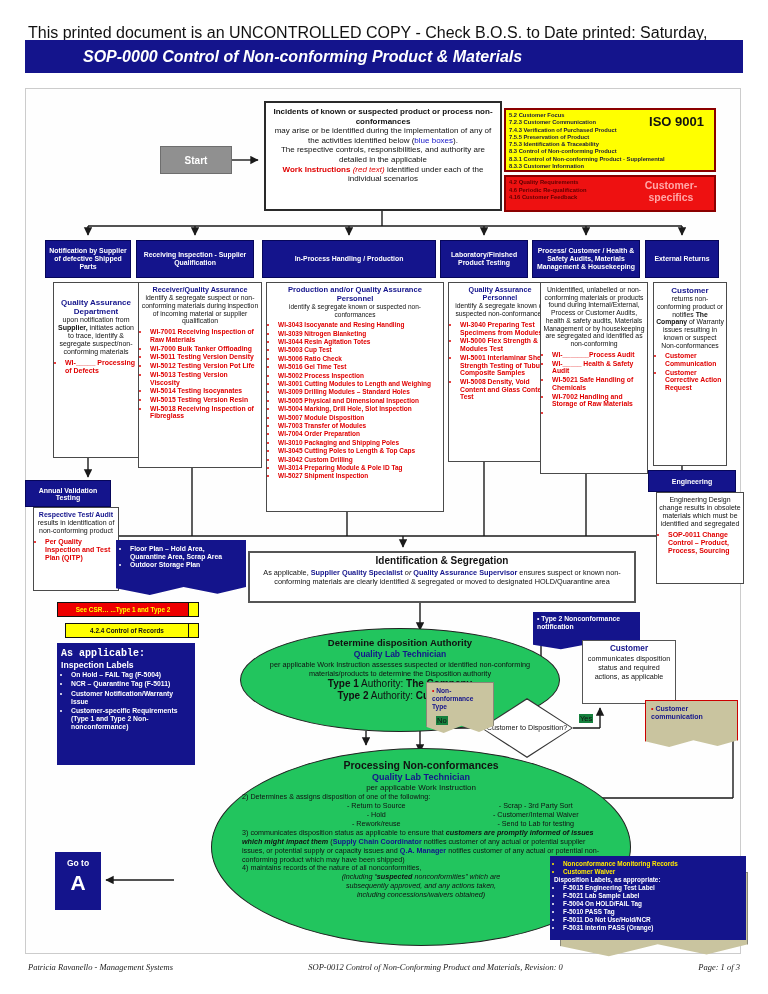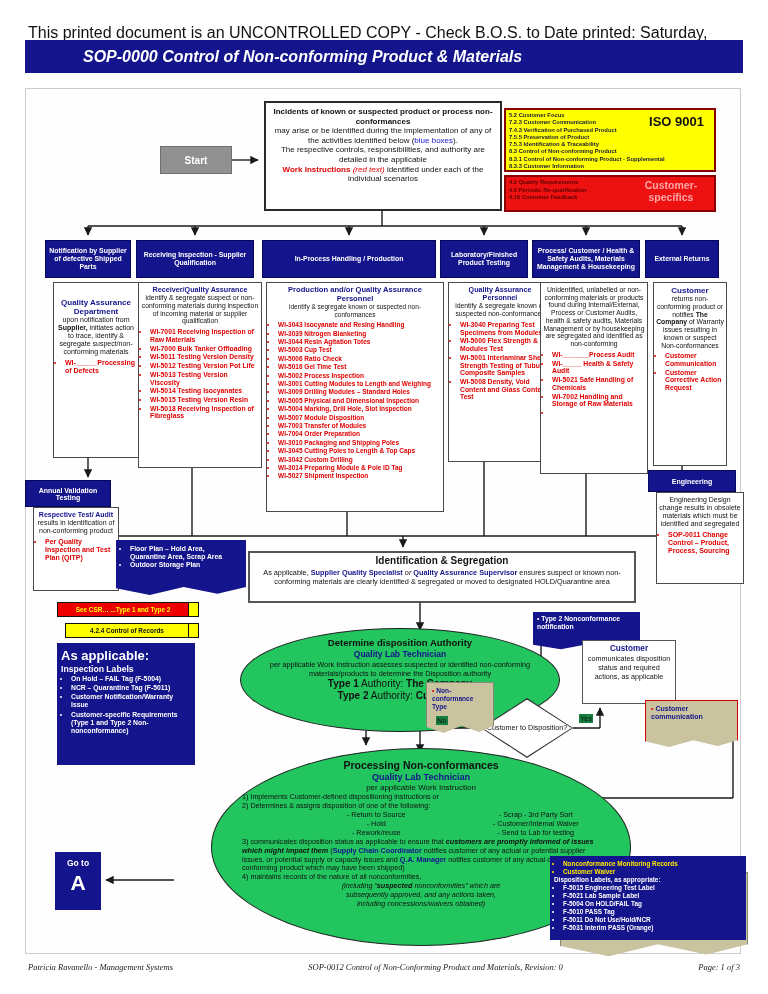--- a/index.html
+++ b/index.html
@@ -58,21 +58,21 @@
   .isg .t{font-size:10px;font-weight:bold;}
   .navy-b{color:#14148c;font-weight:bold;}
   
   .strip{z-index:2;display:flex;border:1px solid #111;font-size:6.4px;font-weight:bold;}
   .strip .main{flex:1;display:flex;align-items:center;justify-content:center;}
   .strip .cap{width:9px;border-left:1.5px solid #111;}
   .csr{background:#ee0000;color:#ffff00;}
   .rec{background:#ffff00;color:#111;}
   
   .insp{left:57px;top:643px;width:138px;height:122px;z-index:2;padding:5px 4px;font-size:6.8px;line-height:1.2;}
-  .insp .lead{font-weight:bold;font-size:13px;}
+  .insp .lead{font-weight:bold;font-size:10px;font-family:Liberation Mono, monospace;}
   .insp .t{font-weight:bold;font-size:8.6px;margin-bottom:1px;}
   .insp ul{margin:0;padding-left:10px;font-weight:bold;}
   .insp ul li{margin-bottom:1px;}
   
   .ellipse{background:#22c55e;border:1.5px solid #222;border-radius:50%;z-index:2;text-align:center;margin-left:48px;}
   .det{left:192px;top:628px;width:320px;height:104px;padding:8px 26px;font-size:7.3px;line-height:1.25;}
   .det .t{font-size:9.5px;font-weight:bold;}
   .det .r{font-size:8.5px;font-weight:bold;color:#14148c;}
   .typeline{font-size:10px;}
   .proc{left:163px;top:748px;width:420px;height:198px;padding:10px 30px;font-size:7.2px;line-height:1.24;}
@@ -345,21 +345,20 @@
 <div class="abs lbl" style="left:579px;top:714px;">Yes</div>
 
 <div class="abs doc tan wave" style="left:645px;top:700px;width:93px;height:48px;border:1.5px solid #cc0000;font-size:7px;">
   <span class="bul">•</span><span>Customer communication</span>
 </div>
 
 <div class="abs ellipse proc">
   <div class="t">Processing Non-conformances</div>
   <div class="r">Quality Lab Technician</div>
   <div class="sub">per applicable Work Instruction</div>
-  <div class="item">1)  Implements Customer-defined dispositioning instructions or</div>
   <div class="item">2)  Determines &amp; assigns disposition of one of the following:</div>
   <div class="optrow">
       <span>-  Return to Source</span>
       <span>-  Scrap - 3rd Party Sort</span>
     </div>
   <div class="optrow">
       <span>-  Hold</span>
       <span>-  Customer/Internal Waiver</span>
     </div>
   <div class="optrow">

